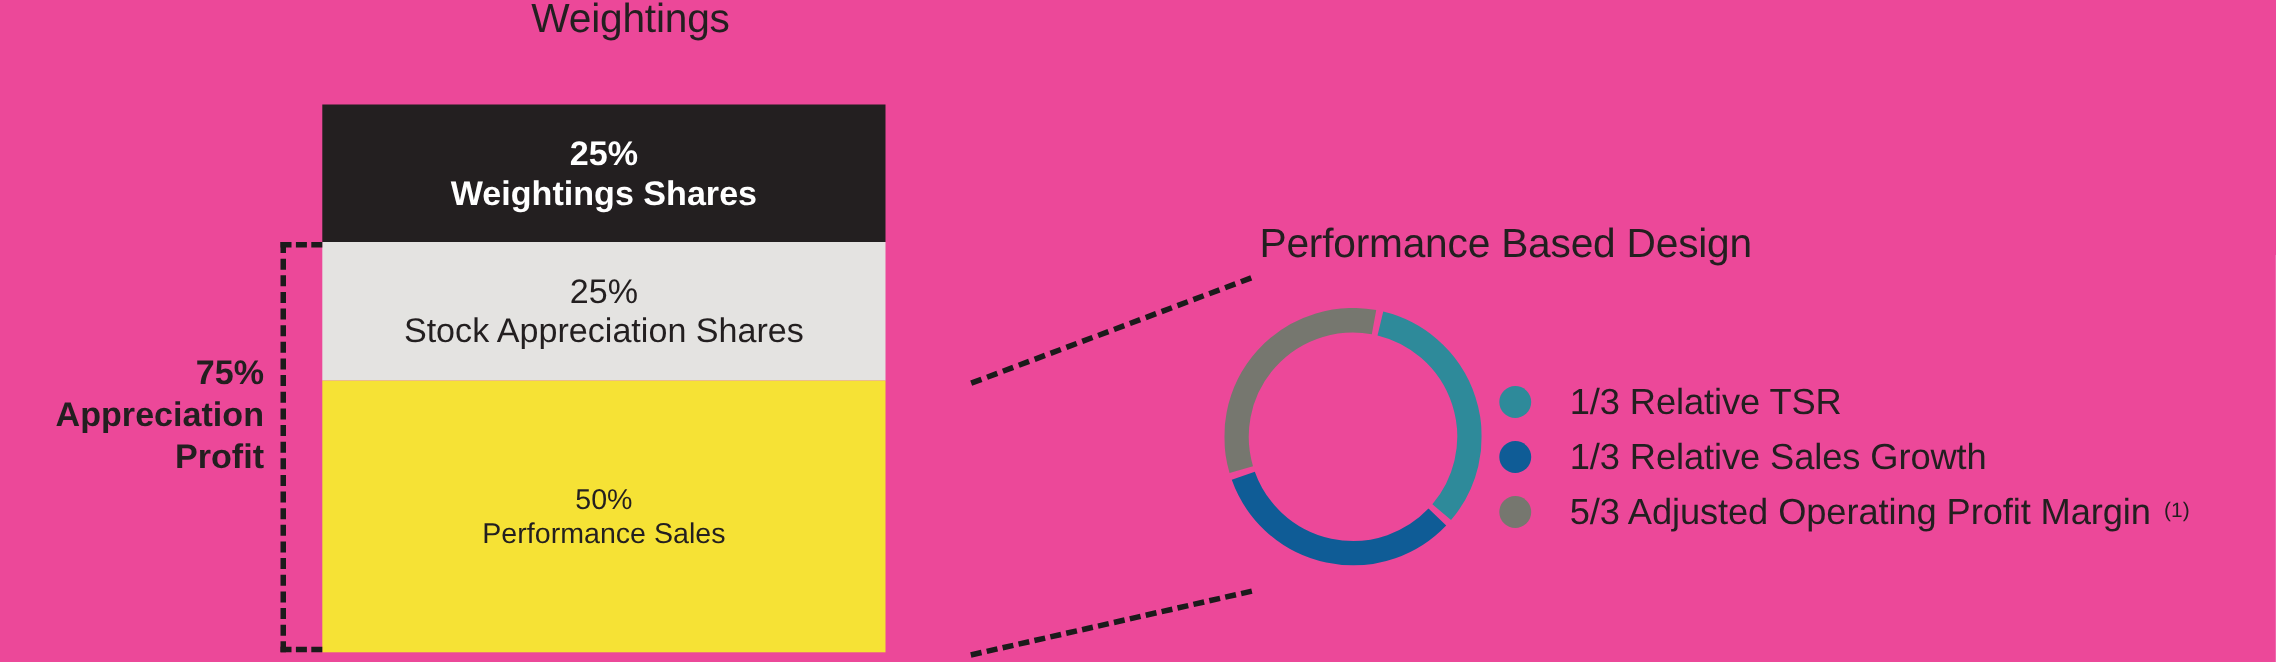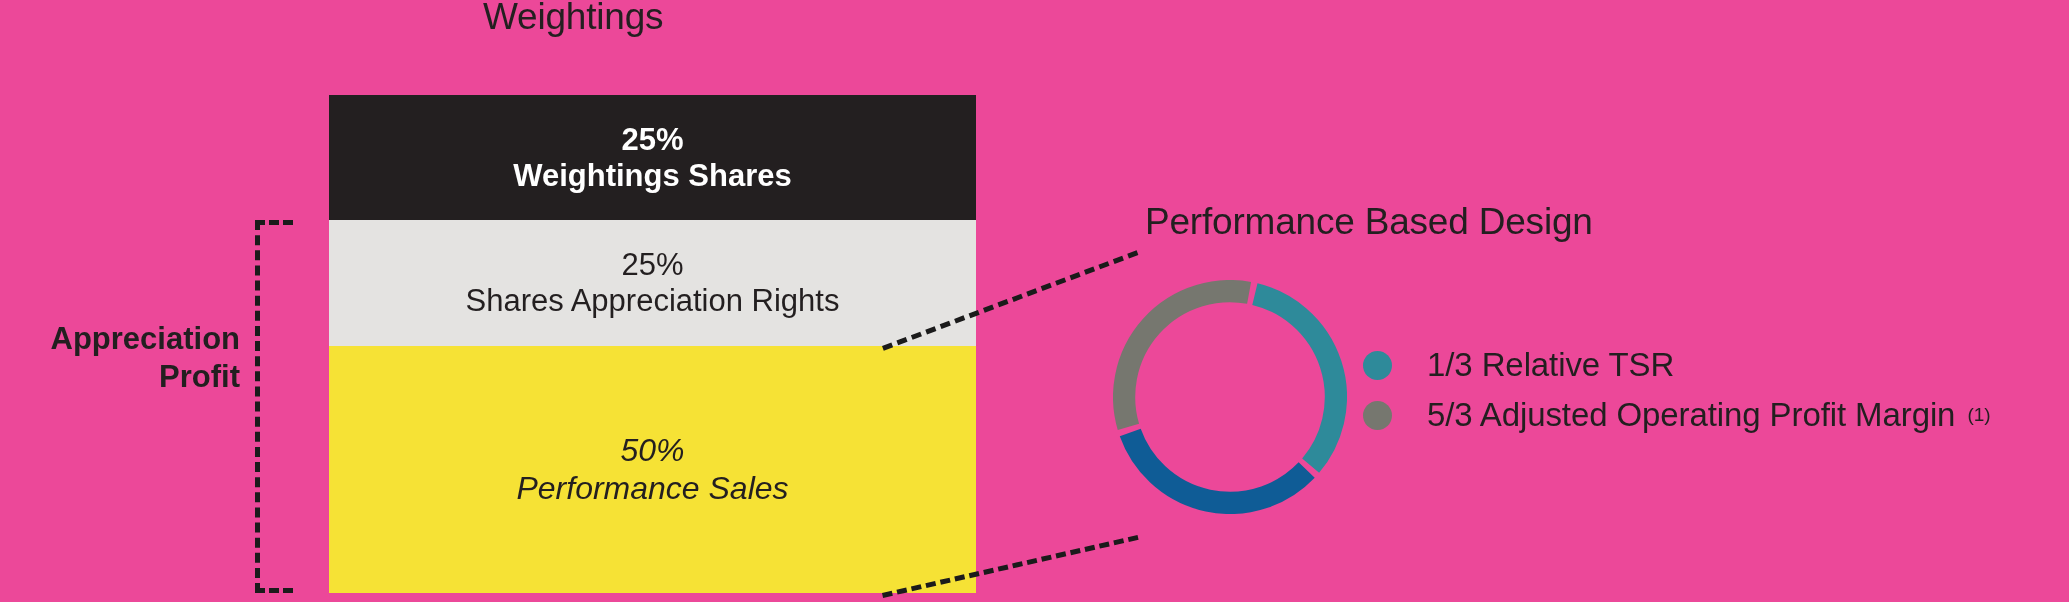--- a/index.html
+++ b/index.html
@@ -30,23 +30,22 @@
     white-space: nowrap;
   }
   #weightings-title { left: 483px; top: -4px; }
   #psd-title        { left: 1145px; top: 201px; }
 
   
   #bar {
     position: absolute;
     left: 293px;
     top: 95px;
-    width: 647px;
+    width: 512px;
     height: 498px;
-    margin-left: 36px;
   }
   .band {
     position: absolute;
     left: 0;
     width: 100%;
     box-sizing: border-box;
     display: flex;
     flex-direction: column;
     align-items: center;
     justify-content: center;
@@ -68,22 +67,21 @@
     color: #231f20;
     font-weight: 400;
     font-size: 31px;
   }
   #band-perf {
     top: 251px;
     height: 247px;
     background: #f6e235;
     color: #231f20;
     font-weight: 400;
-    font-size: 32px;
-    font-style: italic;
+    font-size: 26px;
   }
   .band-pct   { display: block; }
   .band-label { display: block; }
 
   
   #bracket {
     position: absolute;
     left: 255px;
     top: 220px;
     width: 40px;
@@ -188,36 +186,37 @@
 
   <div id="bar">
 
     <div class="band" id="band-restricted" style="background: rgb(35, 31, 32); color: rgb(255, 255, 255);">
       <span class="band-pct">25%</span>
       <span class="band-label">Weightings Shares</span>
     </div>
 
     <div class="band" id="band-sar" style="background: rgb(228, 227, 225); color: rgb(35, 31, 32);">
       <span class="band-pct">25%</span>
-      <span class="band-label">Shares Appreciation Rights</span>
+      <span class="band-label">Stock Appreciation Shares</span>
     </div>
 
     <div class="band" id="band-perf" style="background: rgb(246, 226, 53); color: rgb(35, 31, 32);">
       <span class="band-pct">50%</span>
       <span class="band-label">Performance Sales</span>
     </div>
   </div>
 
   <div id="bracket">
     <div id="bracket-vline"></div>
     <div class="bracket-tick" id="bracket-tick-top"></div>
     <div class="bracket-tick" id="bracket-tick-bottom"></div>
   </div>
 
   <div id="bracket-label">
+    <div>75%</div>
     <div>Appreciation</div>
     <div>Profit</div>
   </div>
 
   <div class="connector" id="connector-top"></div>
   <div class="connector" id="connector-bottom"></div>
 
   <div id="psd-title" class="title">Performance Based Design</div>
 
   <svg id="donut" viewBox="0 0 100 100">
@@ -228,20 +227,24 @@
       </g>
   </svg>
 
   <div id="legend">
 
     <div class="legend-row">
       <span class="legend-dot" id="dot-0" style="background: rgb(46, 138, 154);"></span>
       <span class="legend-text">1/3 Relative TSR</span>
     </div>
 
+    <div class="legend-row">
+      <span class="legend-dot" id="dot-1" style="background: rgb(15, 92, 150);"></span>
+      <span class="legend-text">1/3 Relative Sales Growth</span>
+    </div>
 
     <div class="legend-row">
       <span class="legend-dot" id="dot-2" style="background: rgb(118, 119, 111);"></span>
       <span class="legend-text">5/3 Adjusted Operating Profit Margin</span>
         <span class="legend-sup">(1)</span>
     </div>
 
   </div>
 
 </div>

